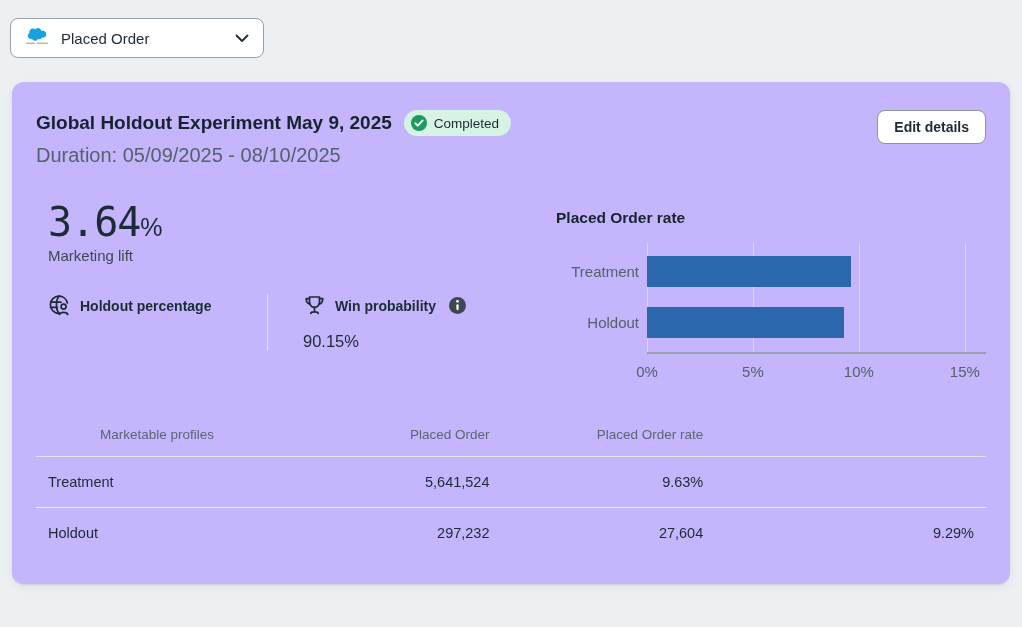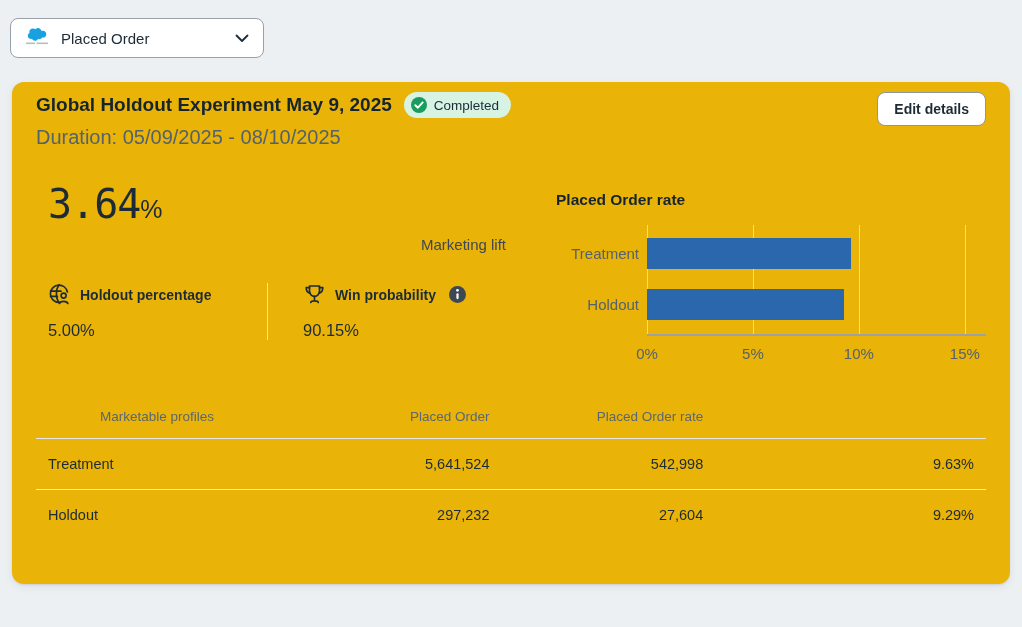--- a/index.html
+++ b/index.html
@@ -19,23 +19,23 @@
     display:flex; align-items:center; padding:0 14px; gap:12px;
     cursor:pointer;
   }
   .metric-dropdown .dd-label { font-size:15px; color:#1c2b36; }
   .metric-dropdown .chevron { margin-left:auto; display:flex; }
   .metric-icon { width:24px; height:20px; display:flex; flex-direction:column; align-items:center; }
 
   
   .card {
     margin:24px 12px 0 12px;
-    background:#eab308; border-radius:12px;
+    background:#c4b5fd; border-radius:12px;
     box-shadow:0 1px 2px rgba(30,40,50,.10), 0 3px 8px rgba(30,40,50,.07);
-    padding:10px 24px 32px 24px;
+    padding:28px 24px 32px 24px;
     height:502px;
     position:relative;
   }
   .card-header { display:flex; align-items:flex-start; }
   .title-block { flex:1; }
   .title-row { display:flex; align-items:center; gap:12px; }
   .exp-title { font-size:19px; font-weight:700; color:#16242e; }
   .status-badge {
     display:inline-flex; align-items:center; gap:6px;
     background:#d6f3e4; border-radius:14px; padding:4px 12px 4px 6px;
@@ -49,21 +49,21 @@
   }
 
   
   .content-row { display:flex; margin-top:32px; }
   .stats-col { padding-left:12px; width:470px; }
   .lift-value {
     font-family:"DejaVu Sans Mono", monospace;
     font-size:40px; color:#1c2b36; letter-spacing:-1px;
   }
   .lift-value .pct { font-size:25px; font-family:"Liberation Sans", sans-serif; }
-  .lift-label { margin-top:9px; font-size:15px; color:#3d4852;text-align:right; }
+  .lift-label { margin-top:2px; font-size:15px; color:#3d4852; }
   .substats { display:flex; margin-top:30px; }
   .substat-1 { width:219px; }
   .substat-divider { width:1px; background:#dfe3e6; margin-right:35px; }
   .substat-head { display:flex; align-items:center; gap:9px; }
   .substat-head .lbl { font-size:14px; font-weight:700; color:#1c2b36;text-align:center; }
   .substat-value { margin-top:15px; font-size:16.5px; color:#1c2b36; }
 
   
   .chart-col { margin-left:auto; width:432px; padding-top:10px; }
   .chart-title { font-size:15.5px; font-weight:700; color:#16242e; margin-bottom:16px; margin-left:2px; }
@@ -145,21 +145,20 @@
                 <path d="M11 2.2 A8.6 8.6 0 0 1 19.4 9"></path>
                 <path d="M2.6 8.2 H 13"></path>
                 <path d="M2.6 13.4 H 9.4"></path>
                 <path d="M11 2.2 C 7.6 6, 7.6 15.6, 11 19.4"></path>
                 <circle cx="15.6" cy="12.6" r="2.5"></circle>
                 <path d="M11.4 20.5 C 12.2 17.6, 19 17.6, 19.8 20.5"></path>
               </g>
             </svg>
             <span class="lbl">Holdout percentage</span>
           </div>
-          <div class="substat-value">5.00%</div>
         </div>
         <div class="substat-divider"></div>
         <div class="substat-2">
           <div class="substat-head">
             <svg width="23" height="23" viewBox="0 0 23 23">
               <g fill="none" stroke="#1c2b36" stroke-width="1.7" stroke-linecap="round" stroke-linejoin="round">
                 <path d="M6.5 3 H 16.5 V 8.3 A 5 5 0 0 1 6.5 8.3 Z"></path>
                 <path d="M6.5 4.6 H 3.2 C 3.2 8, 4.6 9.8, 7 10.2"></path>
                 <path d="M16.5 4.6 H 19.8 C 19.8 8, 18.4 9.8, 16 10.2"></path>
                 <path d="M11.5 13.3 V 16.2"></path>
@@ -209,21 +208,20 @@
       <div class="t-row">
         <div class="cell num">Marketable profiles</div>
         <div class="cell num">Placed Order</div>
         <div class="cell num">Placed Order rate</div>
       </div>
     </div>
     <div class="t-body">
       <div class="t-row">
         <div class="cell">Treatment</div>
         <div class="cell num">5,641,524</div>
-        <div class="cell num">542,998</div>
         <div class="cell num">9.63%</div>
       </div>
       <div class="t-row">
         <div class="cell">Holdout</div>
         <div class="cell num">297,232</div>
         <div class="cell num">27,604</div>
         <div class="cell num">9.29%</div>
       </div>
     </div>
   </div>

